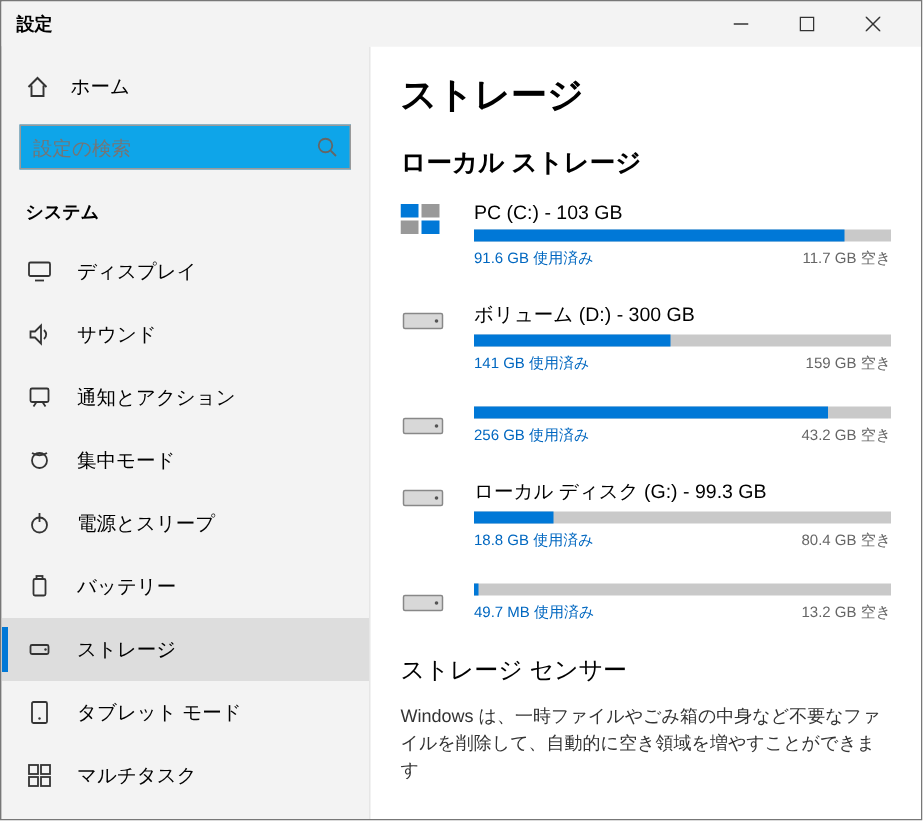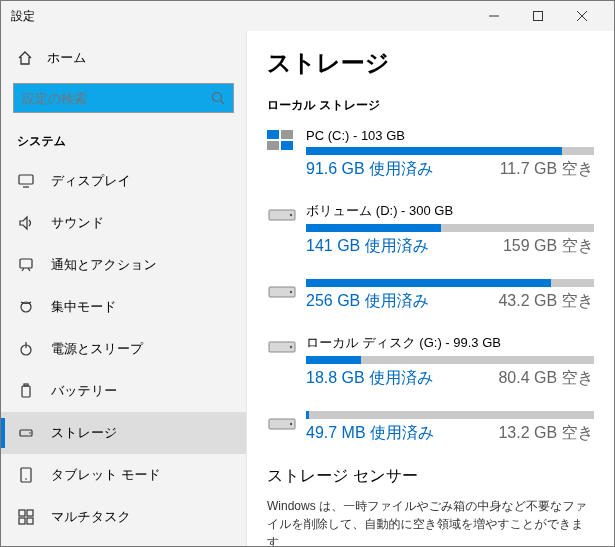--- a/index.html
+++ b/index.html
@@ -1,18 +1,18 @@
 <!DOCTYPE html>
 <html><head>
 <meta charset="utf-8">
 <style>
 * { box-sizing: border-box; margin: 0; padding: 0; }
 body { font-family: "Yu Gothic UI", "Segoe UI", Meiryo, sans-serif; font-size: 13px; color: #000; background: #fff; }
 .window { width: 615px; height: 547px; border: 1px solid #777; display: flex; flex-direction: column; background: #f3f3f3; }
-.titlebar { height: 30px; display: flex; align-items: center; padding: 0 10px; background: #f3f3f3; }
+.titlebar { height: 30px; display: flex; align-items: center; padding: 0 10px; background: #f3f3f3; font-weight: bold; }
 .titlebar-title { font-size: 12px; flex: 1; }
 .tb-btns { display: flex; }
 .tb-btn { width: 44px; height: 30px; display: flex; align-items: center; justify-content: center; color: #333; }
 .tb-btn svg { width: 10px; height: 10px; }
 .body { flex: 1; display: flex; overflow: hidden; }
 .sidebar { width: 245px; background: #f3f3f3; display: flex; flex-direction: column; padding-top: 8px; overflow: hidden; }
 .home-row { display: flex; align-items: center; padding: 10px 16px; gap: 14px; }
 .home-row .lbl { font-size: 13px; }
 .search-wrap { padding: 6px 12px 12px 12px; }
 .search { display: flex; align-items: center; border: 1px solid #999; background: #0ea5e9; height: 30px; padding: 0 8px; }
@@ -20,28 +20,28 @@
 .search .icon { color: #666; }
 .section-header { padding: 8px 16px 10px 16px; font-size: 12px; font-weight: bold; }
 .nav { flex: 1; overflow-y: auto; }
 .nav-item { display: flex; align-items: center; padding: 12px 16px; gap: 16px; position: relative; }
 .nav-item.active::before { content: ""; position: absolute; left: 0; top: 6px; bottom: 6px; width: 4px; background: #0078d7; }
 .nav-item.active { background: #dddddd; }
 .nav-item .icon { width: 18px; height: 18px; display: flex; align-items: center; justify-content: center; color: #333; }
 .nav-item .lbl { font-size: 13px; }
 .content { flex: 1; background: #fff; padding: 16px 20px 6px 20px; overflow-y: auto; border-left: 1px solid #e6e6e6; }
 .page-title { font-size: 24px; font-weight: 600; margin-bottom: 18px; }
-.subhead { font-size: 12px; font-weight: 600; margin: 8px 0 14px 0; }
-.drive { display: flex; gap: 7px; margin-bottom: 22px; }
+.subhead { font-size: 17px; font-weight: 600; margin: 8px 0 14px 0; }
+.drive { display: flex; gap: 17px; margin-bottom: 22px; }
 .drive-icon { width: 32px; height: 22px; margin-top: 2px; }
 .drive-body { flex: 1; }
 .drive-title { font-size: 13px; margin-bottom: 4px; }
 .bar { height: 8px; background: #c9c9c9; position: relative; margin-bottom: 4px; }
 .bar-fill { position: absolute; left: 0; top: 0; bottom: 0; background: #0078d7; }
-.drive-meta { display: flex; justify-content: space-between; font-size: 16px; }
+.drive-meta { display: flex; justify-content: space-between; font-size: 10px; }
 .used { color: #0067c0; }
 .free { color: #666; }
 .sense-head { font-size: 16px; font-weight: 400; margin: 12px 0 10px 0; }
 .sense-desc { font-size: 12px; color: #333; line-height: 1.5; }
 svg { display: block; }
 </style>
 </head>
 <body>
 
 <div class="window">

